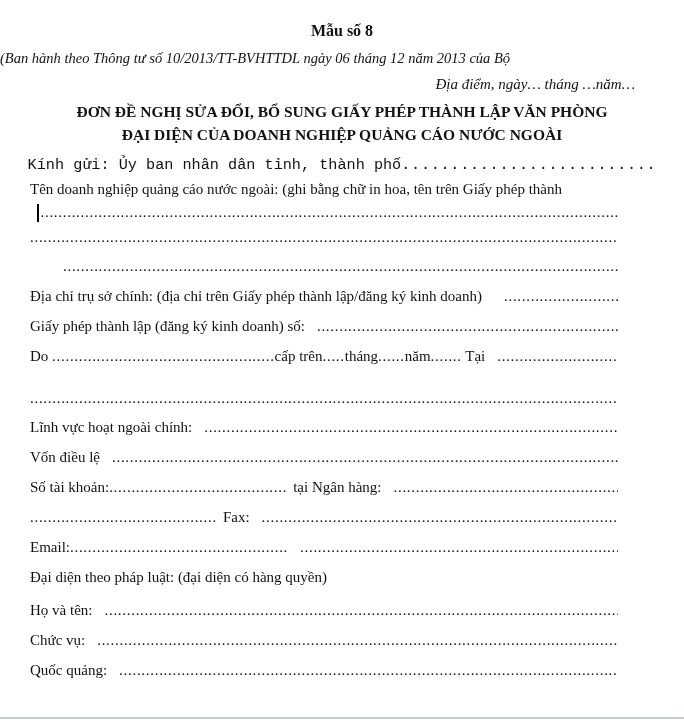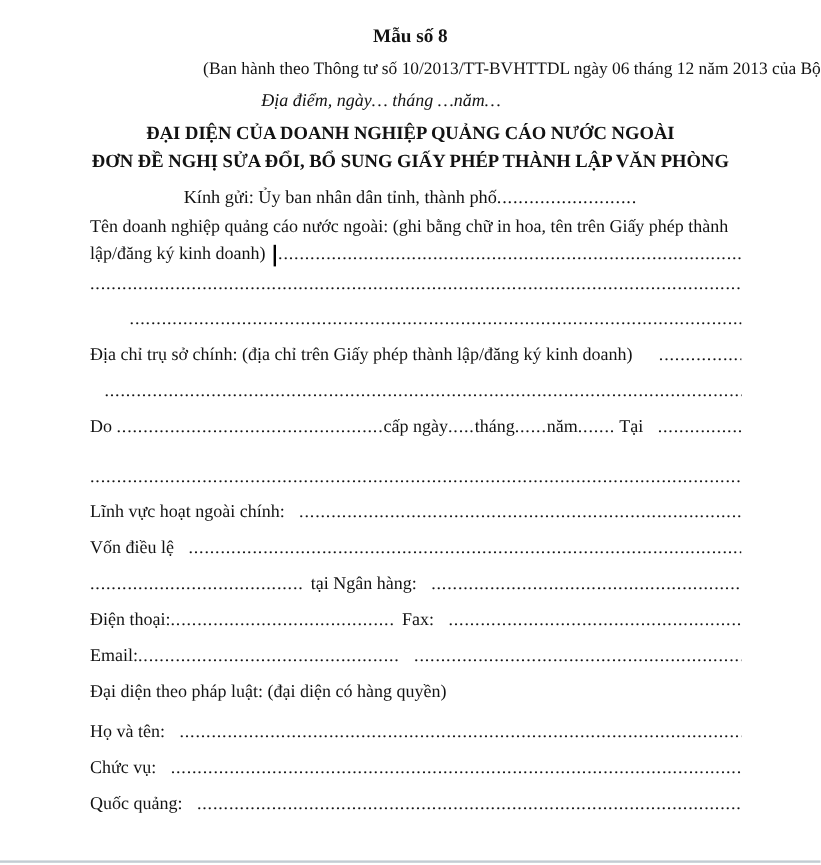--- a/index.html
+++ b/index.html
@@ -8,25 +8,25 @@
     position:relative;
     width:684px; height:721px;
     background:#ffffff;
     color:#121212;
     font-family:"Liberation Serif","DejaVu Serif",serif;
     font-size:15px;
     overflow:hidden;
     padding-top:22px;
   }
   .form-number { text-align:center; font-weight:bold; font-size:16px; height:20px; }
-  .issuance { text-align:right; font-size:14.5px; line-height:20px; margin-top:6px; }
-  .dateline { text-align:center; font-style:italic; font-size:15px; height:20px; padding-right:49px; margin-top:8px; }
+  .issuance { text-align:left; font-style:italic; font-size:14.5px; line-height:20px; margin-top:6px; }
+  .dateline { text-align:right; font-style:italic; font-size:15px; height:20px; padding-right:49px; margin-top:8px; }
   .doc-title { text-align:center; font-weight:bold; font-size:15.5px; line-height:23px; margin-top:4px; }
-  .salutation { text-align:center; font-size:15.2px; height:20px; margin-top:10px; white-space:nowrap; }
-  .body { margin-top:2px; padding:0 66px 0 30px;margin-left:45px; }
+  .salutation { text-align:center; font-size:15.2px; height:20px; margin-top:10px; white-space:nowrap;font-family:Liberation Mono, monospace; }
+  .body { margin-top:2px; padding:0 66px 0 30px; }
   .row { display:flex; align-items:baseline; height:30px; line-height:30px; white-space:pre; overflow:hidden; }
   .row.tight { height:23px; line-height:23px; }
   .row.dotrow { height:27px; line-height:27px; }
   .label { white-space:pre; flex:0 0 auto; }
   .dots {
     overflow:hidden; white-space:pre; flex:0 0 auto;
     letter-spacing:0.7px; color:#121212;
   }
   .dots.fill { flex:1 1 auto; }
   .gap-sm { display:inline-block; width:12px; flex:0 0 auto; }
@@ -52,61 +52,61 @@
 
   <div class="form-number">Mẫu số 8</div>
 
   <div class="issuance">
     <div>(Ban hành theo Thông tư số 10/2013/TT-BVHTTDL ngày 06 tháng 12 năm 2013 của Bộ</div>
   </div>
 
   <div class="dateline">Địa điểm, ngày… tháng …năm…</div>
 
   <div class="doc-title">
+    <div>ĐƠN ĐỀ NGHỊ SỬA ĐỔI, BỔ SUNG GIẤY PHÉP THÀNH LẬP VĂN PHÒNG</div>
     <div>ĐẠI DIỆN CỦA DOANH NGHIỆP QUẢNG CÁO NƯỚC NGOÀI</div>
-    <div>ĐƠN ĐỀ NGHỊ SỬA ĐỔI, BỔ SUNG GIẤY PHÉP THÀNH LẬP VĂN PHÒNG</div>
   </div>
 
   <div class="salutation"><span>Kính gửi: Ủy ban nhân dân tỉnh, thành phố</span><span class="dots">..........................</span></div>
 
   <div class="body">
 
     <div class="row tight">
       <span class="label">Tên doanh nghiệp quảng cáo nước ngoài: (ghi bằng chữ in hoa, tên trên Giấy phép thành</span>
     </div>
     <div class="row tight">
-      <span class="label">lập/đăng ký kinh doanh)</span>
       <span class="caret"></span>
       <span class="dots fill">................................................................................................................................................................</span>
     </div>
 
     <div class="row dotrow">
       <span class="dots fill">................................................................................................................................................................</span>
     </div>
 
     <div class="row">
       <span class="gap-lg"></span>
       <span class="dots fill">................................................................................................................................................................</span>
     </div>
 
     <div class="row">
       <span class="label">Địa chỉ trụ sở chính: (địa chỉ trên Giấy phép thành lập/đăng ký kinh doanh)</span>
       <span class="gap-md"></span>
       <span class="dots fill">................................................................................................................................................................</span>
     </div>
 
     <div class="row">
+      <span class="label">Giấy phép thành lập (đăng ký kinh doanh) số:</span>
       <span class="gap-sm"></span>
       <span class="dots fill">................................................................................................................................................................</span>
     </div>
 
     <div class="row">
       <span class="label">Do </span>
       <span class="dots">..................................................</span>
-      <span class="label">cấp ngày</span>
+      <span class="label">cấp trên</span>
       <span class="dots">.....</span>
       <span class="label">tháng</span>
       <span class="dots">......</span>
       <span class="label">năm</span>
       <span class="dots">.......</span>
       <span class="label"> Tại</span>
       <span class="gap-sm"></span>
       <span class="dots fill">................................................................................................................................................................</span>
     </div>
 
@@ -121,28 +121,28 @@
       <span class="dots fill">................................................................................................................................................................</span>
     </div>
 
     <div class="row">
       <span class="label">Vốn điều lệ</span>
       <span class="gap-sm"></span>
       <span class="dots fill">................................................................................................................................................................</span>
     </div>
 
     <div class="row">
+      <span class="label">Số tài khoản:</span>
       <span class="dots">........................................</span>
       <span class="label ml6">tại Ngân hàng:</span>
       <span class="gap-sm"></span>
       <span class="dots fill">................................................................................................................................................................</span>
     </div>
 
     <div class="row">
-      <span class="label">Điện thoại:</span>
       <span class="dots">..........................................</span>
       <span class="label ml6">Fax:</span>
       <span class="gap-sm"></span>
       <span class="dots fill">................................................................................................................................................................</span>
     </div>
 
     <div class="row">
       <span class="label">Email:</span>
       <span class="dots">.................................................</span>
       <span class="gap-sm"></span>

